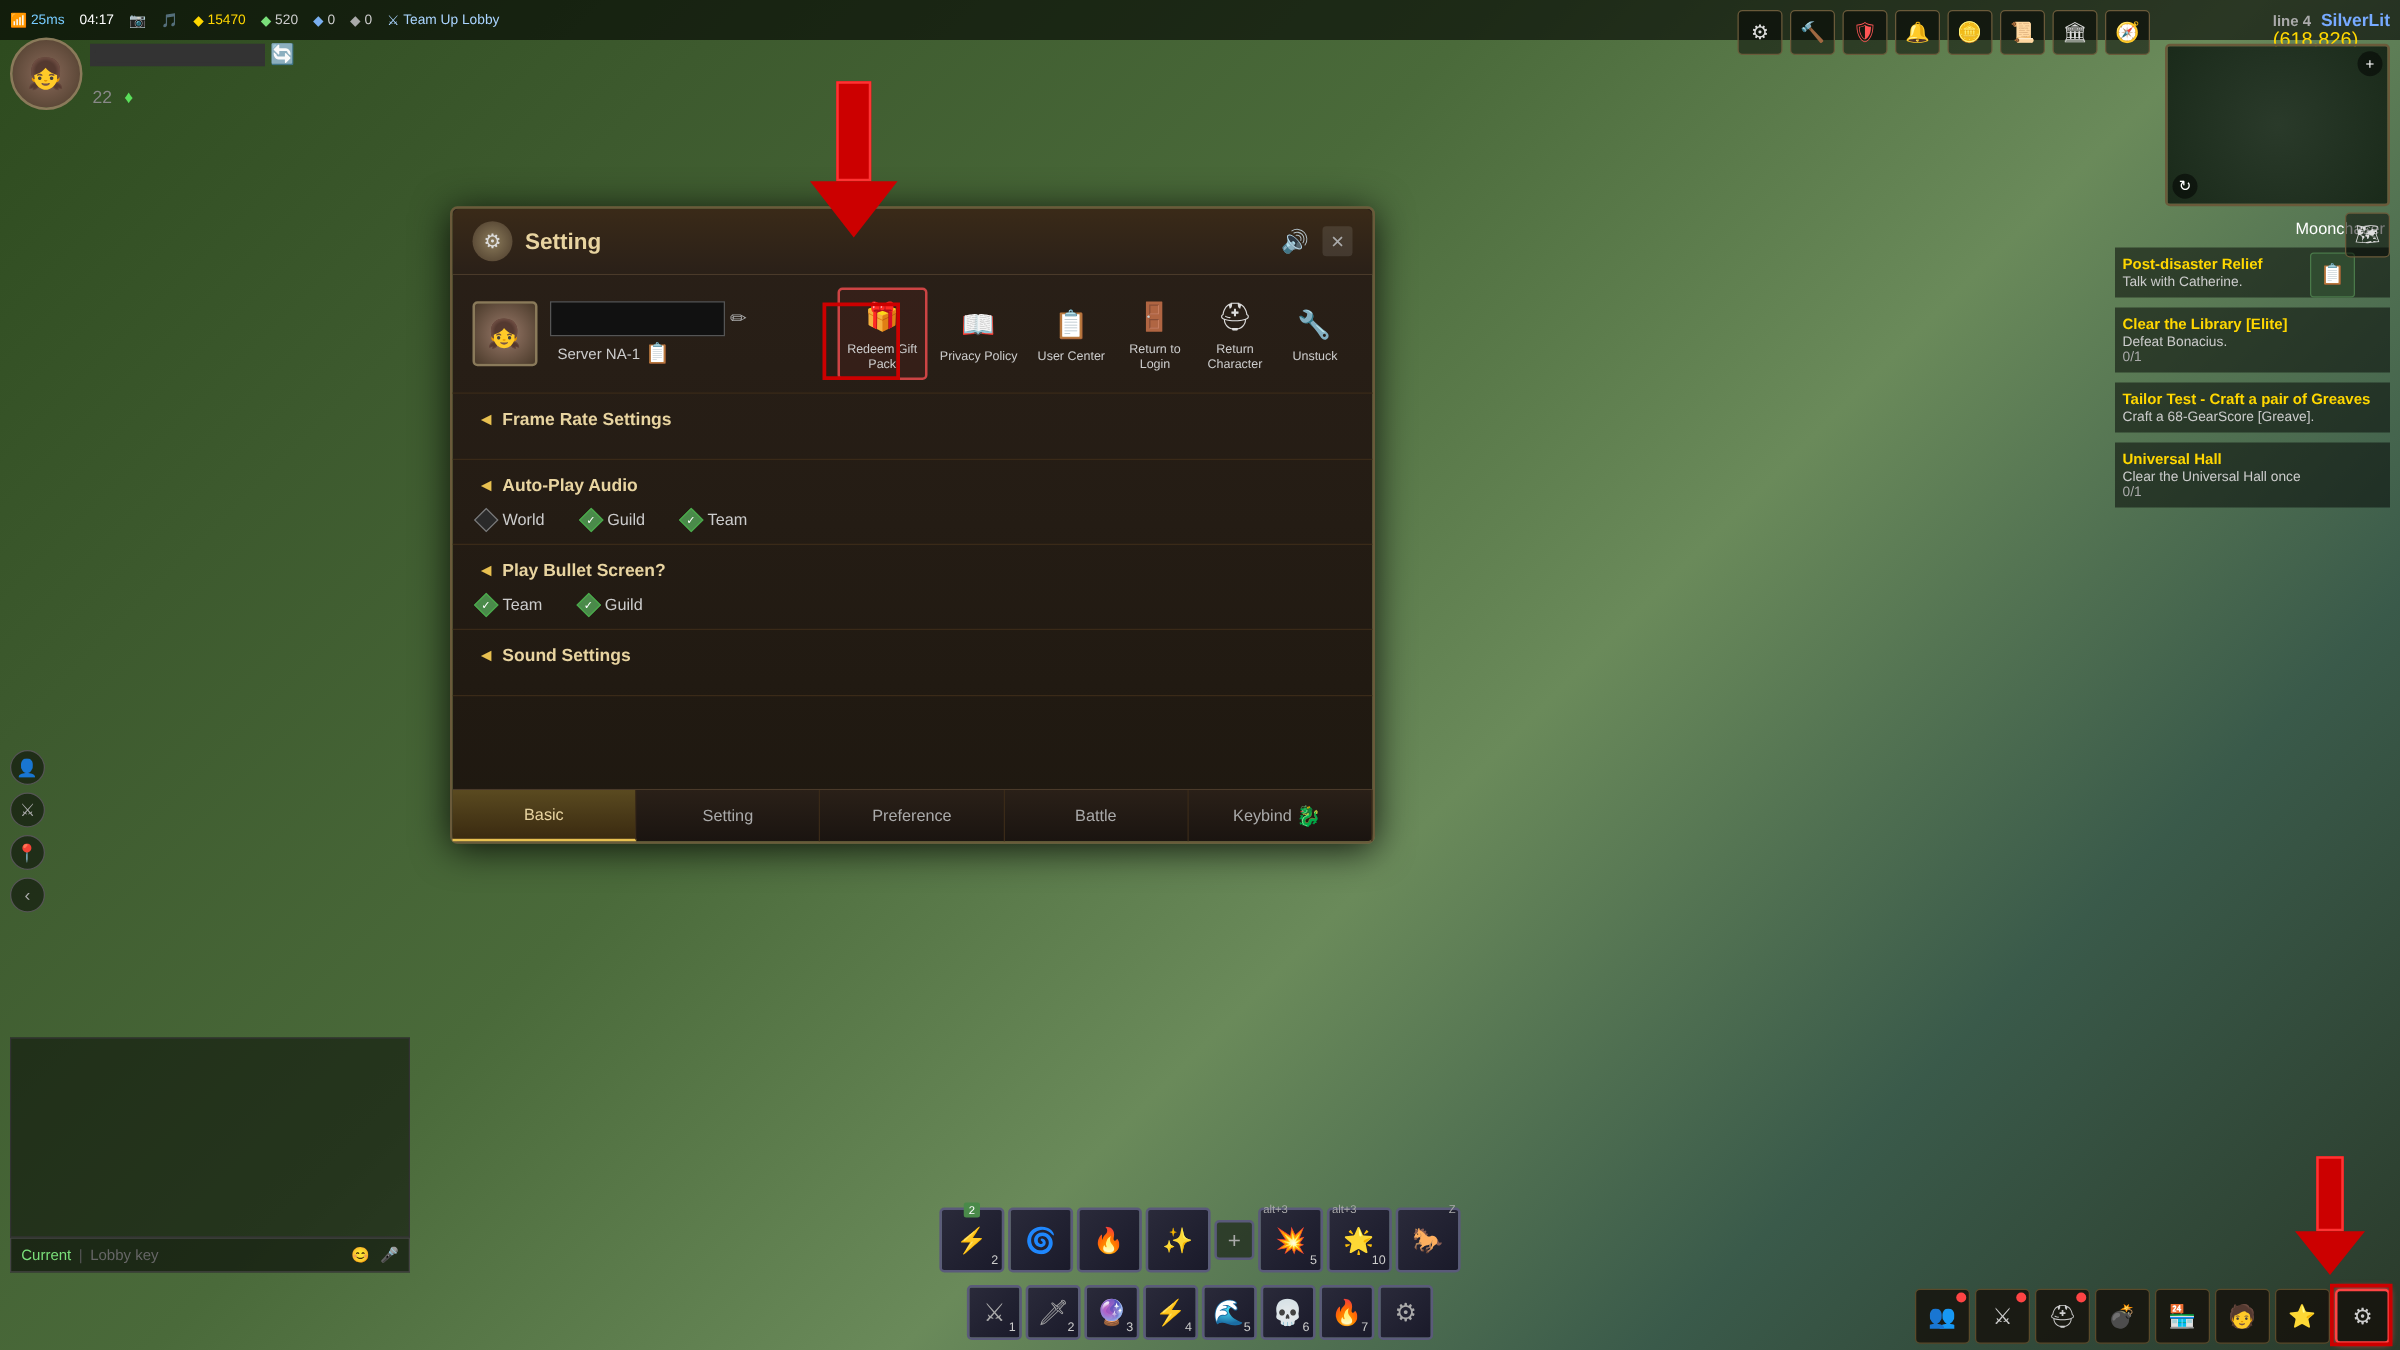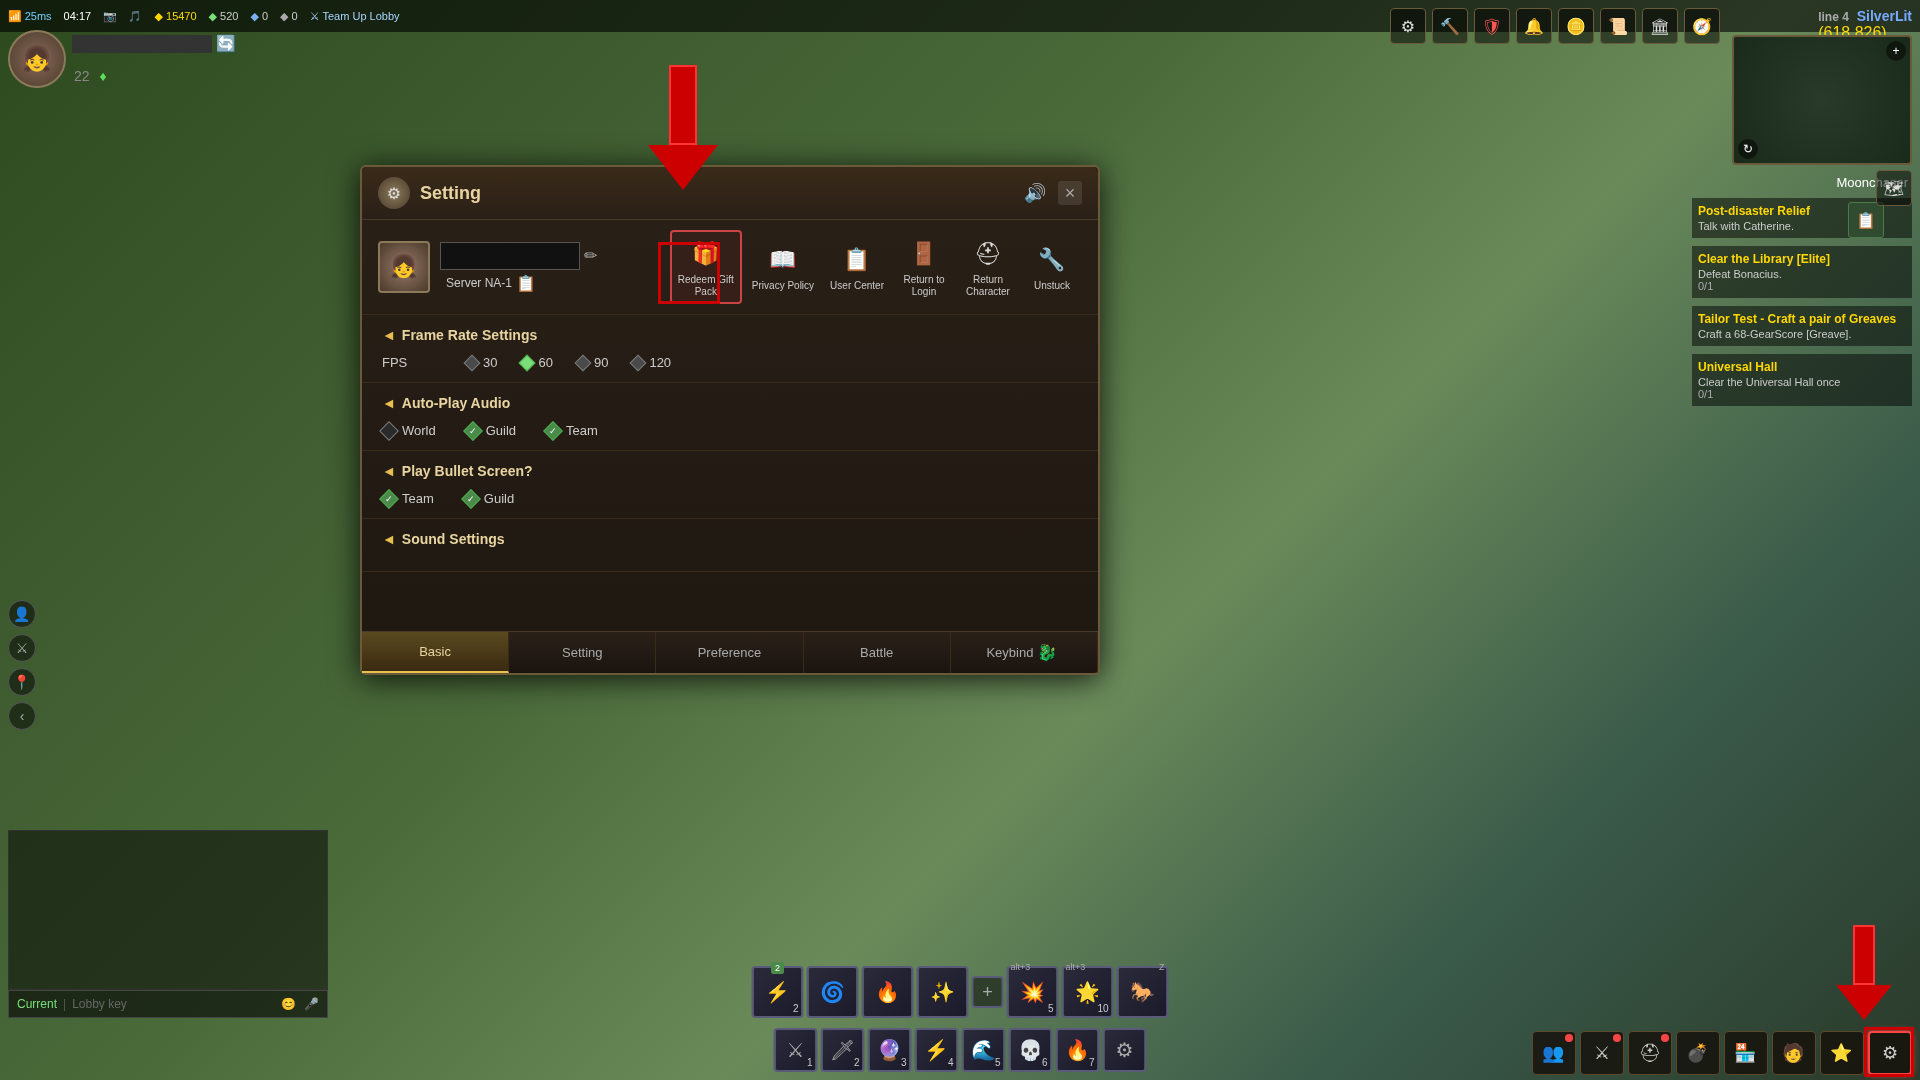--- a/index.html
+++ b/index.html
@@ -836,39 +836,20 @@
     </div>
   </div>
 
   <div class="dialog-content">
 
     <div class="section-block">
       <div class="section-header">
         <span class="section-arrow">◄</span>
         <span class="section-title">Frame Rate Settings</span>
       </div>
-      <div class="fps-row">
-        <span class="fps-label">FPS</span>
-        <div class="fps-option">
-          <div class="fps-diamond"></div>
-          <span class="fps-value">30</span>
-        </div>
-        <div class="fps-option">
-          <div class="fps-diamond active"></div>
-          <span class="fps-value">60</span>
-        </div>
-        <div class="fps-option">
-          <div class="fps-diamond"></div>
-          <span class="fps-value">90</span>
-        </div>
-        <div class="fps-option">
-          <div class="fps-diamond"></div>
-          <span class="fps-value">120</span>
-        </div>
-      </div>
     </div>
 
     <div class="section-block">
       <div class="section-header">
         <span class="section-arrow">◄</span>
         <span class="section-title">Auto-Play Audio</span>
       </div>
       <div class="audio-row">
         <div class="checkbox-item">
           <div class="checkbox-diamond"></div>

